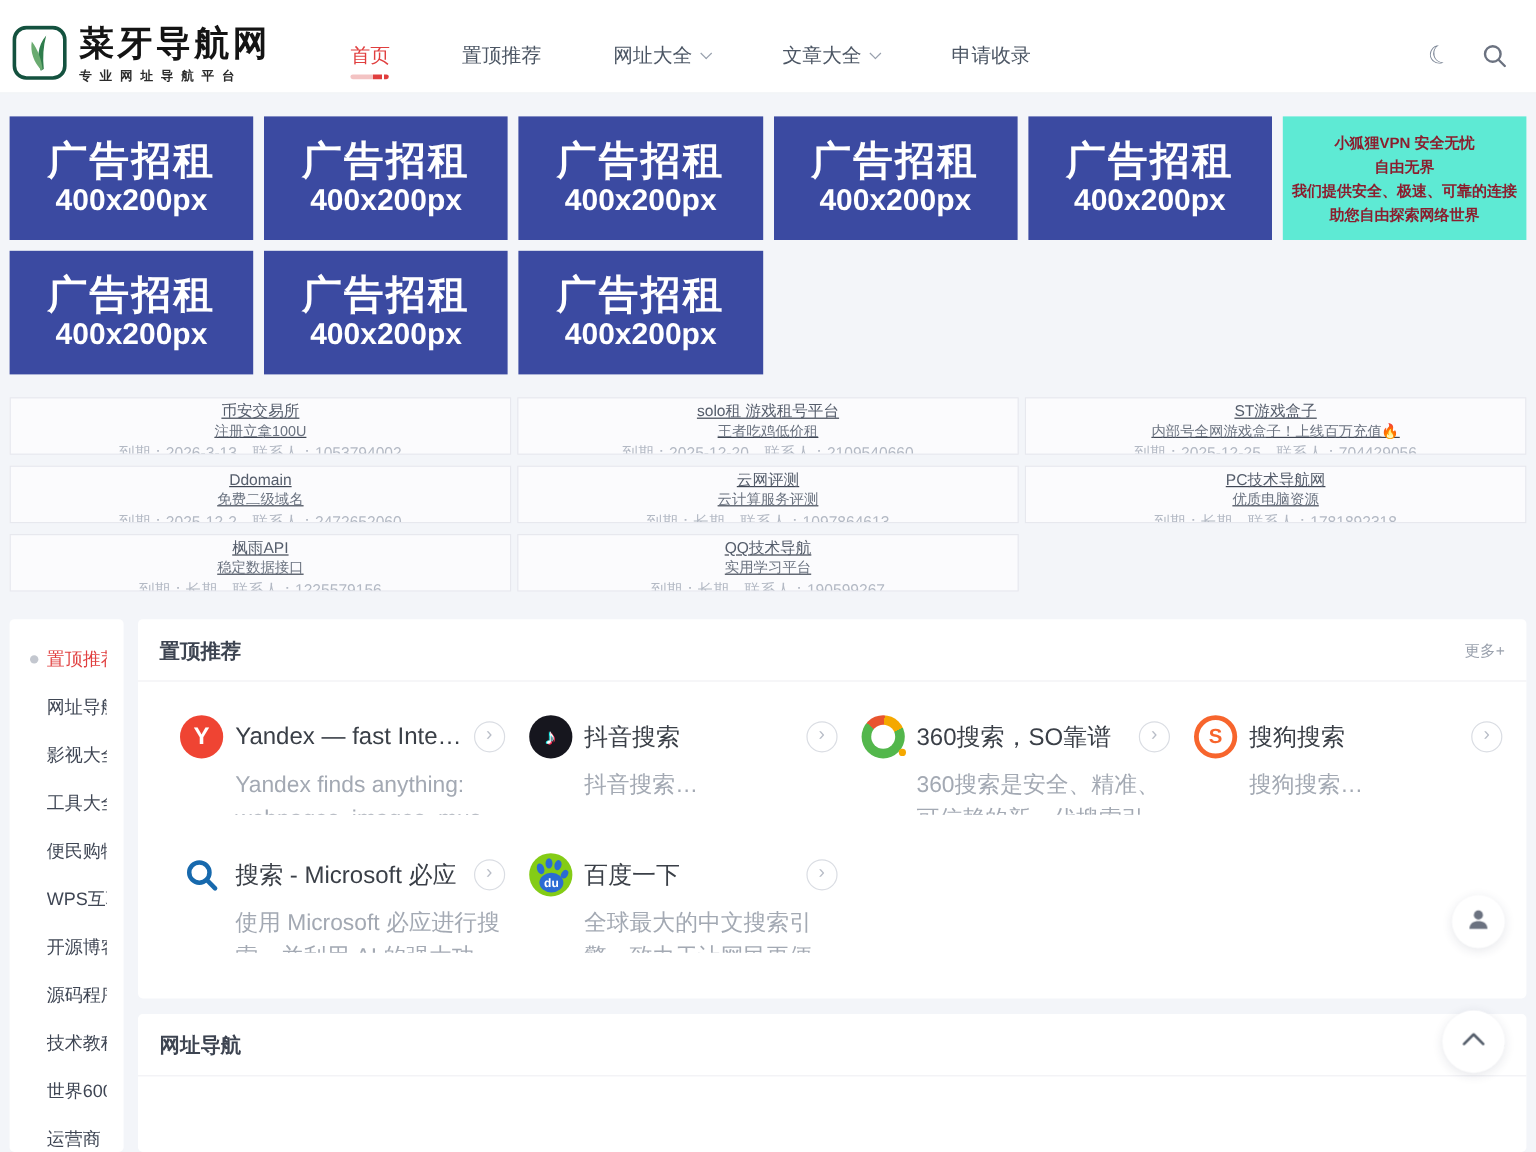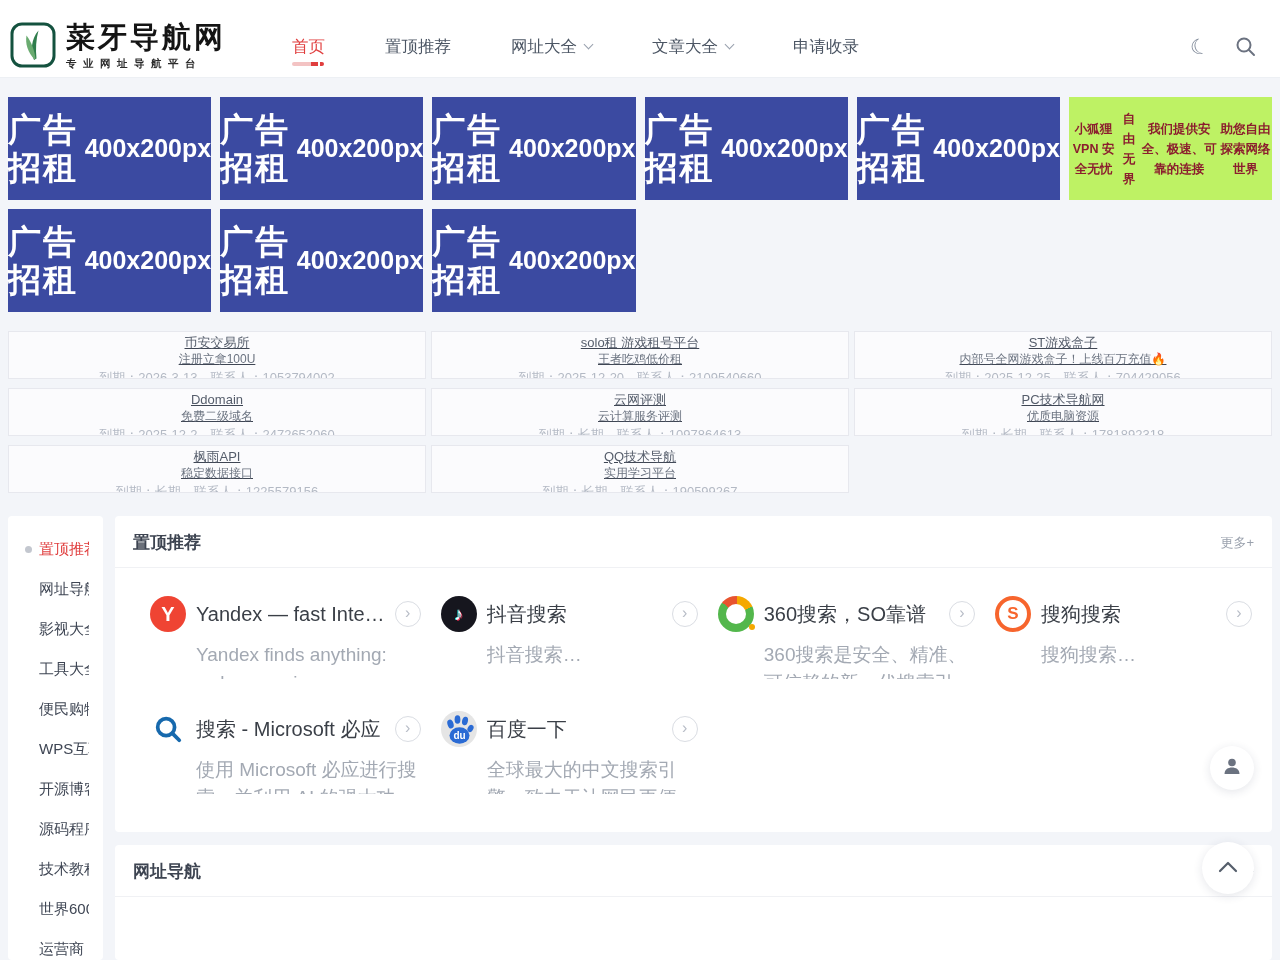--- a/index.html
+++ b/index.html
@@ -17,25 +17,25 @@
   .nav-item.active { color:#e03e3e; }
   .nav-item.active .nav-underline { position:absolute; left:0; top:32px; width:32px; height:4px; border-radius:2px;
      background:linear-gradient(90deg,#f3c3c3 0 58%,#e03e3e 58% 82%,rgba(0,0,0,0) 82% 88%,#e03e3e 88% 100%); }
   .caret { display:inline-block; width:7px; height:7px; border-right:1.6px solid #98a0ad; border-bottom:1.6px solid #98a0ad; transform:rotate(45deg); margin-left:8px; margin-top:-4px; }
   .top-icons { margin-left:auto; display:flex; align-items:center; gap:26px; }
   .moon { font-size:21px; color:#7c8696; transform:rotate(-15deg); cursor:pointer; }
   .search-btn { cursor:pointer; display:flex; }
 
   
   .banner-grid { display:grid; grid-template-columns:repeat(6,1fr); gap:9px; margin:19px 8px 0 8px; }
-  .banner { height:103px; display:flex; align-items:center; justify-content:center; cursor:pointer; }
+  .banner { height:103px; display:flex; flex-direction:column; align-items:center; justify-content:center; cursor:pointer; }
   .banner.blue { background:#3b4aa1; color:#fff; }
   .banner.blue .b1 { font-size:33px; font-weight:bold; letter-spacing:2px; line-height:1.15; }
   .banner.blue .b2 { font-size:25px; font-weight:bold; }
-  .banner.pink { background:#bef264; color:#8b1e2e; text-align:center; }
+  .banner.pink { background:#5eead4; color:#8b1e2e; text-align:center; }
   .banner.pink div { font-size:12.5px; font-weight:bold; line-height:1.6; }
 
   
   .textads-grid { display:grid; grid-template-columns:1fr 1fr 1fr; gap:9px 5px; margin:19px 8px 0 8px;text-decoration:underline; }
   .textad { height:48px; background:#fbfbfd; border:1px solid #e7e8ee; text-align:center; padding-top:3px; cursor:pointer; overflow:hidden; }
   .textad .t1 { font-size:13px; color:#555d6b; line-height:1.3; }
   .textad .t2 { font-size:12px; color:#6b7380; line-height:1.3; }
   .textad .t3 { font-size:13px; color:#b3b9c4; margin-top:2px; }
 
   
@@ -58,21 +58,21 @@
   .site-card { cursor:pointer; }
   .card-top { display:flex; align-items:center; gap:10px; }
   .icon-circle { width:36px; height:36px; border-radius:50%; flex-shrink:0; display:flex; align-items:center; justify-content:center; position:relative; }
   .ic-yandex { background:#ef4433; color:#fff; font-weight:bold; font-size:20px; }
   .ic-douyin { background:#16161e; color:#fff; font-size:18px; text-shadow:-1px 0 0 #25f4ee,1px 1px 0 #fe2c55; }
   .ic-360 { background:conic-gradient(from -50deg,#e8542f 0 15%,#f5a800 15% 32%,#53b74c 32% 100%); }
   .ic-360::after { content:""; position:absolute; left:8px; top:8px; width:20px; height:20px; border-radius:50%; background:#fff; }
   .ic-360 .dot360 { position:absolute; right:-1px; bottom:2px; width:6px; height:6px; border-radius:50%; background:#f5a800; }
   .ic-sogou { background:#fff; border:4px solid #f7652d; color:#f7652d; font-weight:bold; font-size:17px; }
   .ic-bing { background:#fff; }
-  .ic-baidu { background:#e5e5e5; }
+  .ic-baidu { background:#84cc16; }
   .card-title { font-size:20px; color:#3a3f47; flex:1; white-space:nowrap; overflow:hidden; text-overflow:ellipsis; }
   .chev { width:26px; height:26px; border:1px solid #dadde3; border-radius:50%; color:#b8bdc7; font-size:16px; display:flex; align-items:center; justify-content:center; flex-shrink:0; padding-bottom:2px; }
   .card-desc { margin:9px 0 0 46px; font-size:19px; line-height:1.45; color:#a3a9b3; display:-webkit-box; -webkit-line-clamp:2; -webkit-box-orient:vertical; overflow:hidden; max-height:38px; }
 
   
   .float-btn { position:fixed; right:26px; border-radius:50%; background:#fff; box-shadow:0 2px 10px rgba(40,50,80,.12); display:flex; align-items:center; justify-content:center; cursor:pointer; z-index:30; }
   .user-float { top:746px; width:44px; height:44px; }
   .top-float { top:842px; width:52px; height:52px; }
 </style>
 </head>

